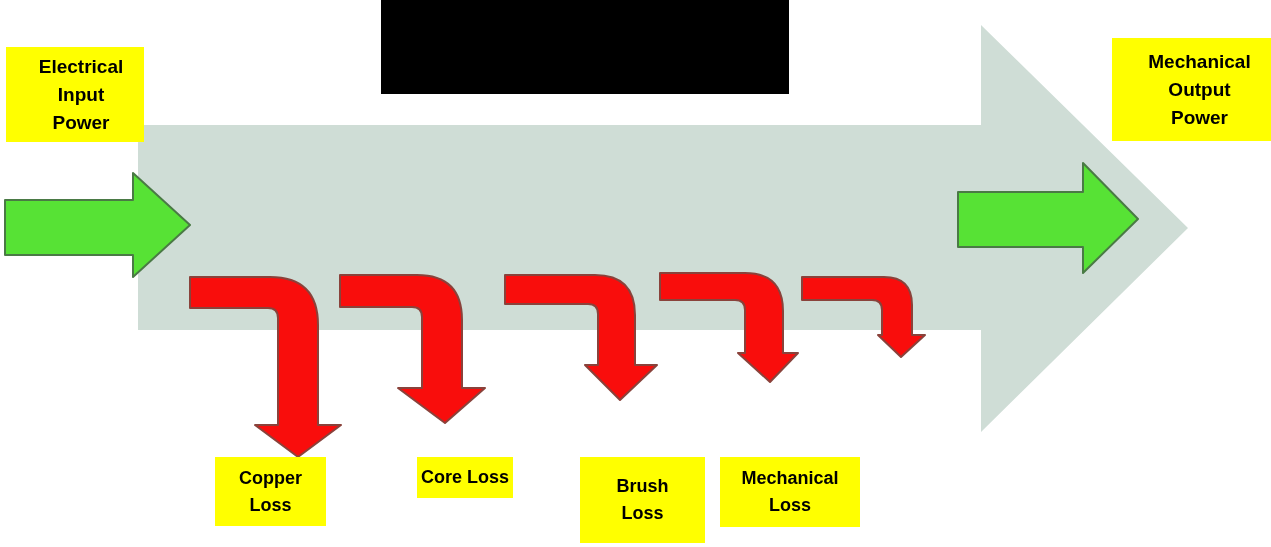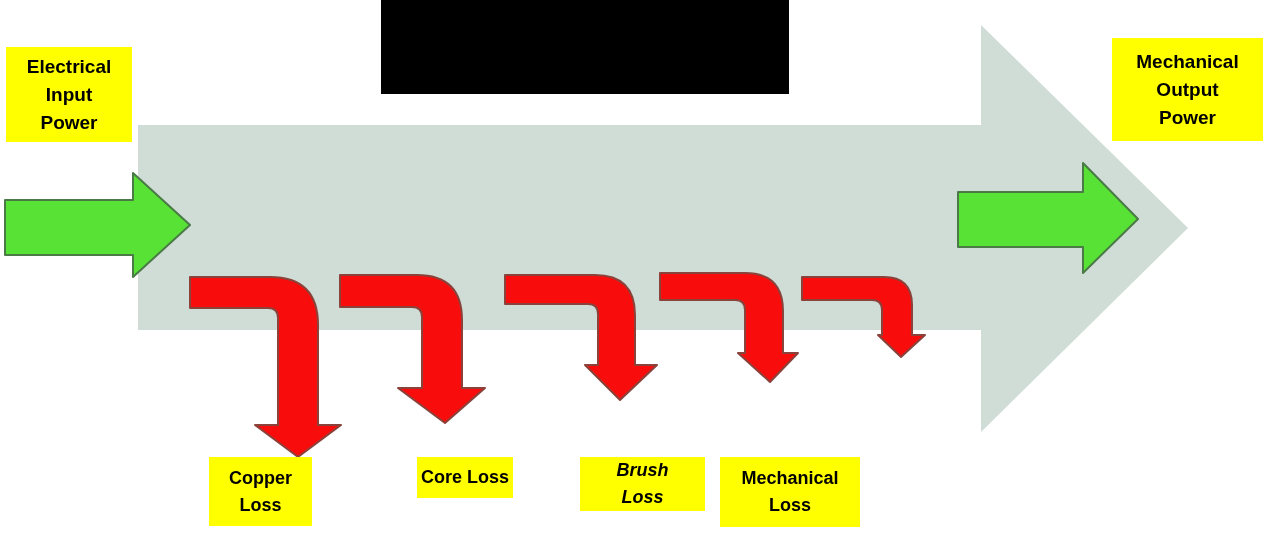--- a/index.html
+++ b/index.html
@@ -37,30 +37,31 @@
     font-weight: bold;
     display: flex;
     align-items: center;
     justify-content: center;
     text-align: center;
     white-space: pre-line;
   }
   .toplabel {
     font-size: 19px;
     line-height: 28px;
+    padding-left: 12px;
   }
   .losslabel {
     font-size: 18px;
     line-height: 27px;
   }
   #input-label   { left: 6px;    top: 47px;  width: 126px; height: 95px;  }
   #output-label  { left: 1112px; top: 38px;  width: 151px; height: 103px; }
-  #loss-label-0  { left: 209px;  top: 457px; width: 103px; height: 69px;  }
+  #loss-label-0  { left: 215px;  top: 457px; width: 111px; height: 69px;  }
   #loss-label-1  { left: 417px;  top: 457px; width: 96px; height: 41px;  }
-  #loss-label-2  { left: 580px;  top: 457px; width: 125px; height: 54px; font-style: italic;  }
+  #loss-label-2  { left: 580px;  top: 457px; width: 125px; height: 86px;  }
   #loss-label-3  { left: 720px;  top: 457px; width: 140px; height: 70px;  }
   #loss-label-4  { left: 878px;  top: 457px; width: 125px; height: 38px;  }
 </style>
 </head>
 <body>
 
 <div id="canvas">
 
   <svg id="flow-svg" viewBox="0 0 1271 547" xmlns="http://www.w3.org/2000/svg">
 

